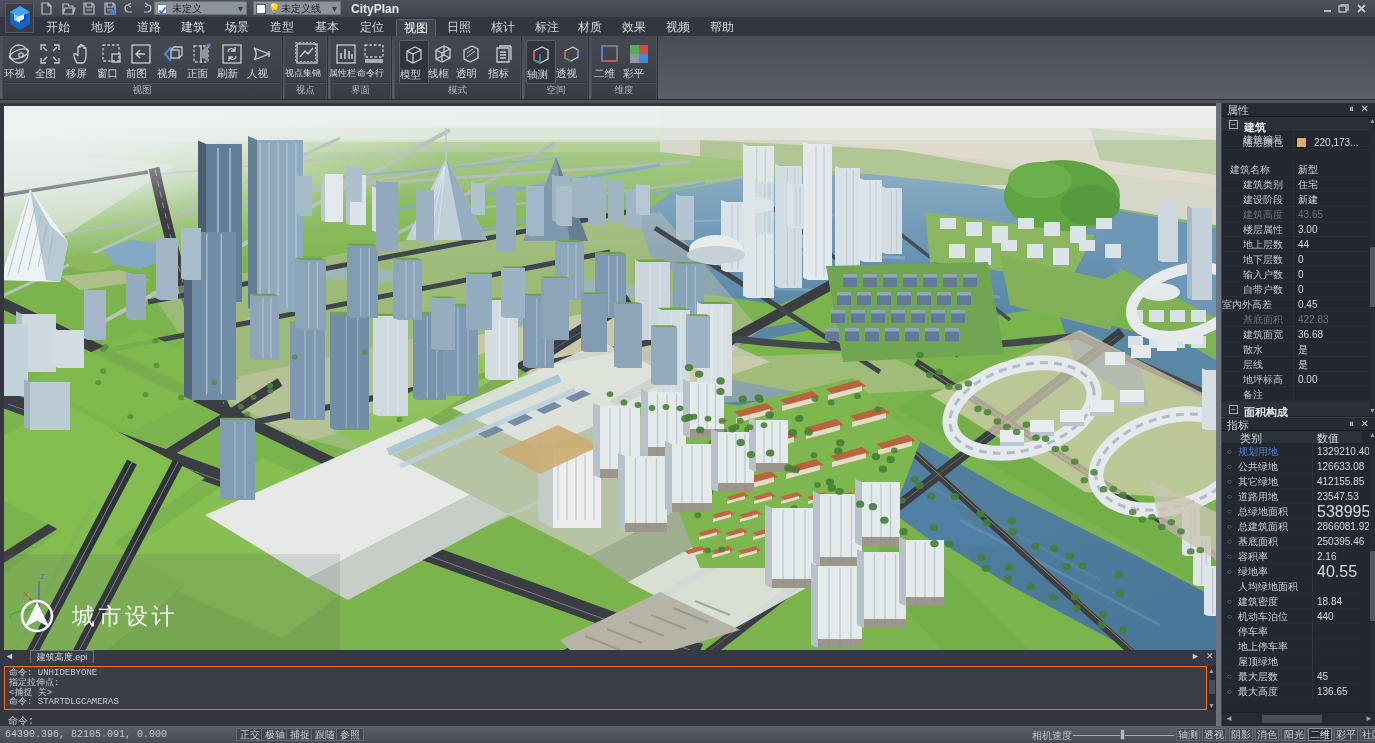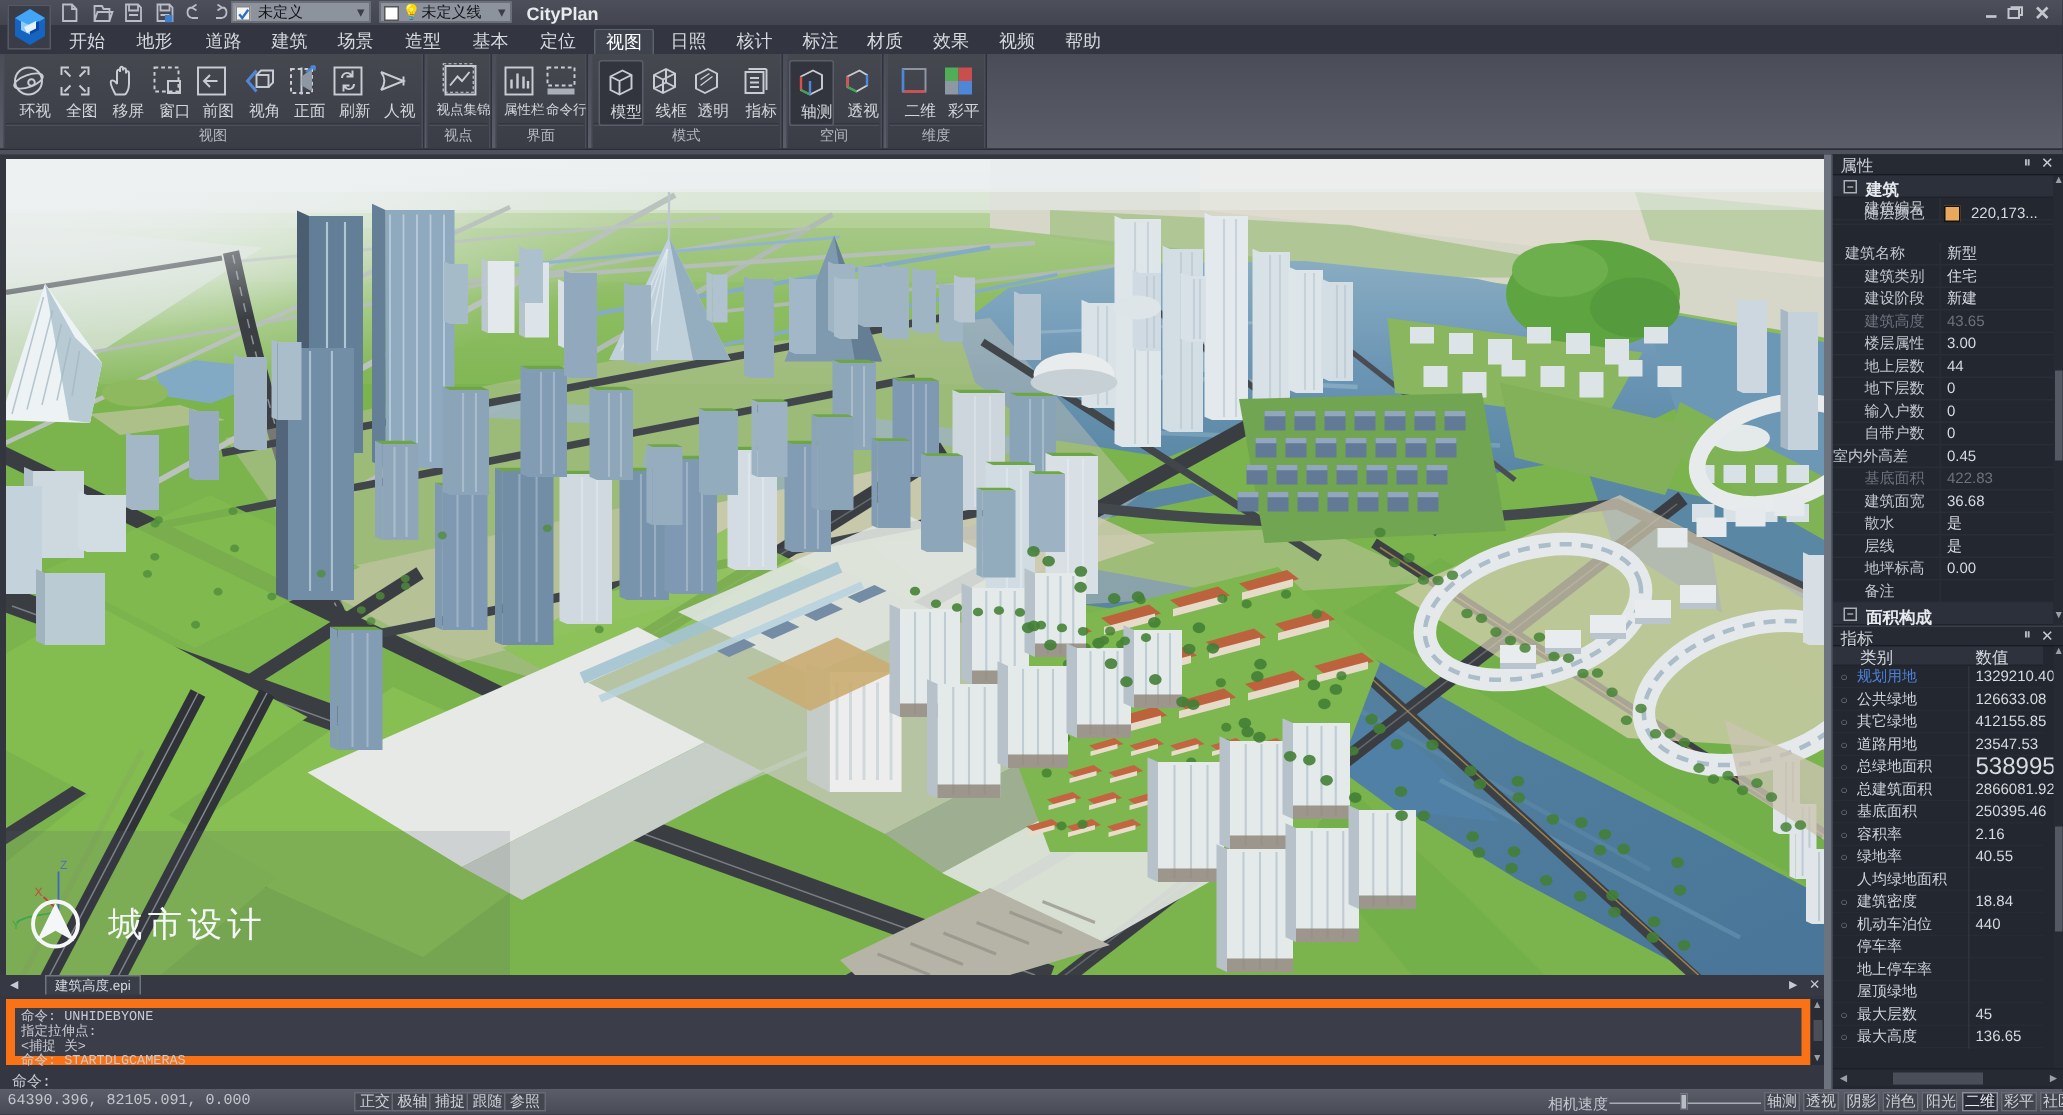--- a/index.html
+++ b/index.html
@@ -6,21 +6,21 @@
 .abs{position:absolute}
 #titlebar{left:0;top:0;width:1375px;height:17px;background:linear-gradient(#4d505a,#42454f)}
 #menubar{left:0;top:17px;width:1375px;height:19px;background:#333541}
 #ribbon{left:0;top:36px;width:1375px;height:63px;background:linear-gradient(#4a4d58,#5b5e69)}
 #ribbonedge{left:0;top:99px;width:1375px;height:4px;background:#4e525c;border-top:1px solid #2a2d34}
 .menuitem{position:absolute;top:2px;height:17px;line-height:16px;color:#d6d9de;font-size:12px}
 .menuactive{background:#3f434d;border:1px solid #5d616c;border-bottom:none;color:#fff;border-radius:2px 2px 0 0}
 .grp{position:absolute;top:0;height:63px;background:linear-gradient(#45484f,#3a3d46);border-right:1px solid #2f323b;box-shadow:inset -1px 0 0 #4b4e58,inset 1px 0 0 #4b4e58}
 .grplabel{position:absolute;bottom:2px;width:100%;text-align:center;font-size:9.5px;color:#b4b8c0}
 .grpline{position:absolute;bottom:16px;left:2px;right:2px;height:1px;background:#343740;box-shadow:0 1px 0 #4d5059}
-.ricon{position:absolute;top:4px;width:30px;height:44px;text-align:right}
+.ricon{position:absolute;top:4px;width:30px;height:44px;text-align:left}
 .ricon svg{display:block;margin:1px auto 0}
 .rlabel{font-size:10.5px;color:#d2d6db;margin-top:0px;white-space:nowrap}
 .rlabel.sm{font-size:9px}
 .activebtn{background:#32353e;border:1px solid #5a5e68;border-radius:2px}
 #viewframe{left:0;top:103px;width:1221px;height:547px;background:#33363e}
 #scene{left:4px;top:106px;width:1212px;height:544px}
 #rightpanel{left:1221px;top:103px;width:154px;height:640px;background:#232730;border-left:1px solid #434754}
 #tabbar{left:0;top:650px;width:1221px;height:14px;background:#363943}
 #cmdarea{left:0;top:664px;width:1221px;height:62px;background:#343741}
 #statusbar{left:0;top:726px;width:1375px;height:17px;background:linear-gradient(#5b5e69,#484b55)}
@@ -1137,21 +1137,21 @@
 <div class="pnlhdr" style="top:314px;border-top:1px solid #3a3e48"><span style="margin-left:5px">指标</span><span class="abs" style="right:22px;top:0;color:#b8bcc4;font-size:10px">⏸</span><span class="abs" style="right:7px;top:0;color:#c8ccd2;font-size:10px">✕</span></div>
 <div class="abs" style="left:0;top:328px;width:140px;height:13px;background:#2e323c;border-bottom:1px solid #20232b;font-size:11px;color:#d6dae0"><span style="margin-left:18px">类别</span><span class="abs" style="left:95px">数值</span></div>
 <div class="irow" style="top:341px"><span class="abs" style="left:5px;top:0;color:#8a9098;font-size:8px">○</span><span style="margin-left:16px;color:#4d82d8">规划用地</span><span class="ival" style="font-size:10px">1329210.40</span></div>
 <div class="irow" style="top:356px"><span class="abs" style="left:5px;top:0;color:#8a9098;font-size:8px">○</span><span style="margin-left:16px;color:#cdd2d8">公共绿地</span><span class="ival" style="font-size:10px">126633.08</span></div>
 <div class="irow" style="top:371px"><span class="abs" style="left:5px;top:0;color:#8a9098;font-size:8px">○</span><span style="margin-left:16px;color:#cdd2d8">其它绿地</span><span class="ival" style="font-size:10px">412155.85</span></div>
 <div class="irow" style="top:386px"><span class="abs" style="left:5px;top:0;color:#8a9098;font-size:8px">○</span><span style="margin-left:16px;color:#cdd2d8">道路用地</span><span class="ival" style="font-size:10px">23547.53</span></div>
 <div class="irow" style="top:401px"><span class="abs" style="left:5px;top:0;color:#8a9098;font-size:8px">○</span><span style="margin-left:16px;color:#cdd2d8">总绿地面积</span><span class="ival" style="font-size:16px">538995.66</span></div>
 <div class="irow" style="top:416px"><span class="abs" style="left:5px;top:0;color:#8a9098;font-size:8px">○</span><span style="margin-left:16px;color:#cdd2d8">总建筑面积</span><span class="ival" style="font-size:10px">2866081.92</span></div>
 <div class="irow" style="top:431px"><span class="abs" style="left:5px;top:0;color:#8a9098;font-size:8px">○</span><span style="margin-left:16px;color:#cdd2d8">基底面积</span><span class="ival" style="font-size:10px">250395.46</span></div>
 <div class="irow" style="top:446px"><span class="abs" style="left:5px;top:0;color:#8a9098;font-size:8px">○</span><span style="margin-left:16px;color:#cdd2d8">容积率</span><span class="ival" style="font-size:10px">2.16</span></div>
-<div class="irow" style="top:461px"><span class="abs" style="left:5px;top:0;color:#8a9098;font-size:8px">○</span><span style="margin-left:16px;color:#cdd2d8">绿地率</span><span class="ival" style="font-size:10px">40.55</span></div>
+<div class="irow" style="top:461px"><span class="abs" style="left:5px;top:0;color:#8a9098;font-size:8px">○</span><span style="margin-left:16px;color:#cdd2d8">绿地率</span><span class="ival" style="font-size:16px">40.55</span></div>
 <div class="irow" style="top:476px"><span style="margin-left:16px;color:#cdd2d8">人均绿地面积</span><span class="ival" style="font-size:10px"></span></div>
 <div class="irow" style="top:491px"><span class="abs" style="left:5px;top:0;color:#8a9098;font-size:8px">○</span><span style="margin-left:16px;color:#cdd2d8">建筑密度</span><span class="ival" style="font-size:10px">18.84</span></div>
 <div class="irow" style="top:506px"><span class="abs" style="left:5px;top:0;color:#8a9098;font-size:8px">○</span><span style="margin-left:16px;color:#cdd2d8">机动车泊位</span><span class="ival" style="font-size:10px">440</span></div>
 <div class="irow" style="top:521px"><span style="margin-left:16px;color:#cdd2d8">停车率</span><span class="ival" style="font-size:10px"></span></div>
 <div class="irow" style="top:536px"><span style="margin-left:16px;color:#cdd2d8">地上停车率</span><span class="ival" style="font-size:10px"></span></div>
 <div class="irow" style="top:551px"><span style="margin-left:16px;color:#cdd2d8">屋顶绿地</span><span class="ival" style="font-size:10px"></span></div>
 <div class="irow" style="top:566px"><span class="abs" style="left:5px;top:0;color:#8a9098;font-size:8px">○</span><span style="margin-left:16px;color:#cdd2d8">最大层数</span><span class="ival" style="font-size:10px">45</span></div>
 <div class="irow" style="top:581px"><span class="abs" style="left:5px;top:0;color:#8a9098;font-size:8px">○</span><span style="margin-left:16px;color:#cdd2d8">最大高度</span><span class="ival" style="font-size:10px">136.65</span></div>
 <div class="abs" style="left:147px;top:328px;width:7px;height:295px;background:#262a33">
         <div class="abs" style="left:0;top:0;width:7px;height:10px;color:#9aa0a8;font-size:7px;text-align:center">▲</div>
@@ -1164,21 +1164,21 @@
         <div class="abs" style="right:3px;top:1px;color:#9aa0a8;font-size:8px">►</div>
       </div>
 </div>
 <div id="tabbar" class="abs">
       <span class="abs" style="left:5px;top:1px;color:#c8ccd2;font-size:9px">◄</span>
       <span class="abs" style="left:30px;top:0px;width:64px;height:13px;background:#3a3e48;border:1px solid #707480;border-bottom:none;color:#d6dae0;font-size:9px;text-align:center;line-height:13px">建筑高度.epi</span>
       <span class="abs" style="left:1191px;top:1px;color:#c8ccd2;font-size:9px">►</span>
       <span class="abs" style="left:1206px;top:1px;color:#c8ccd2;font-size:9px">✕</span>
     </div>
 <div id="cmdarea" class="abs">
-      <div class="abs mono" style="left:4px;top:2px;width:1203px;height:44px;background:#3b3e48;border:6px solid #f97316;color:#c6cad0;font-size:9px;line-height:9.8px;padding:2px 4px">命令: UNHIDEBYONE<br>指定拉伸点:<br>&lt;捕捉 关&gt;<br>命令: STARTDLGCAMERAS</div>
+      <div class="abs mono" style="left:4px;top:2px;width:1203px;height:44px;background:#3b3e48;border:1px solid #f97316;color:#c6cad0;font-size:9px;line-height:9.8px;padding:2px 4px">命令: UNHIDEBYONE<br>指定拉伸点:<br>&lt;捕捉 关&gt;<br>命令: STARTDLGCAMERAS</div>
       <div class="abs" style="left:1207px;top:2px;width:9px;height:44px;background:#2a2d36">
         <div class="abs" style="left:1px;top:1px;color:#9aa0a8;font-size:7px">▲</div>
         <div class="abs" style="left:2px;top:14px;width:6px;height:14px;background:#4a4e59"></div>
         <div class="abs" style="left:1px;bottom:1px;color:#9aa0a8;font-size:7px">▼</div>
       </div>
       <div class="abs mono" style="left:8px;top:50px;color:#c6cad0;font-size:10px">命令:</div>
     </div>
 <div id="statusbar" class="abs">
       <span class="abs mono" style="left:5px;top:3px;color:#c3c7cd;font-size:10px">64390.396, 82105.091, 0.000</span>
 <span class="sbtn abs" style="left:236px;top:1.5px">正交</span>

